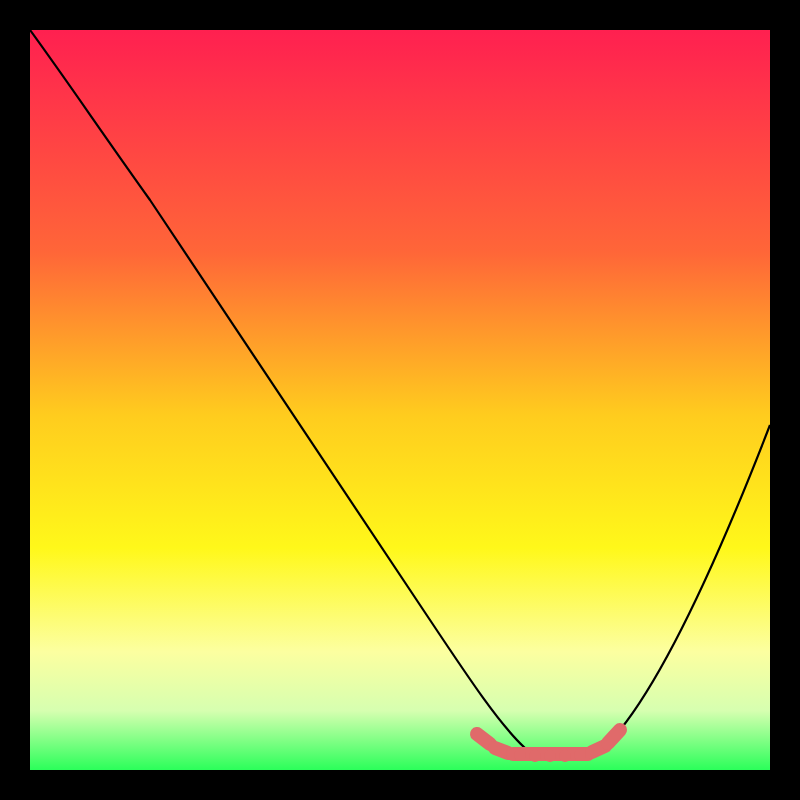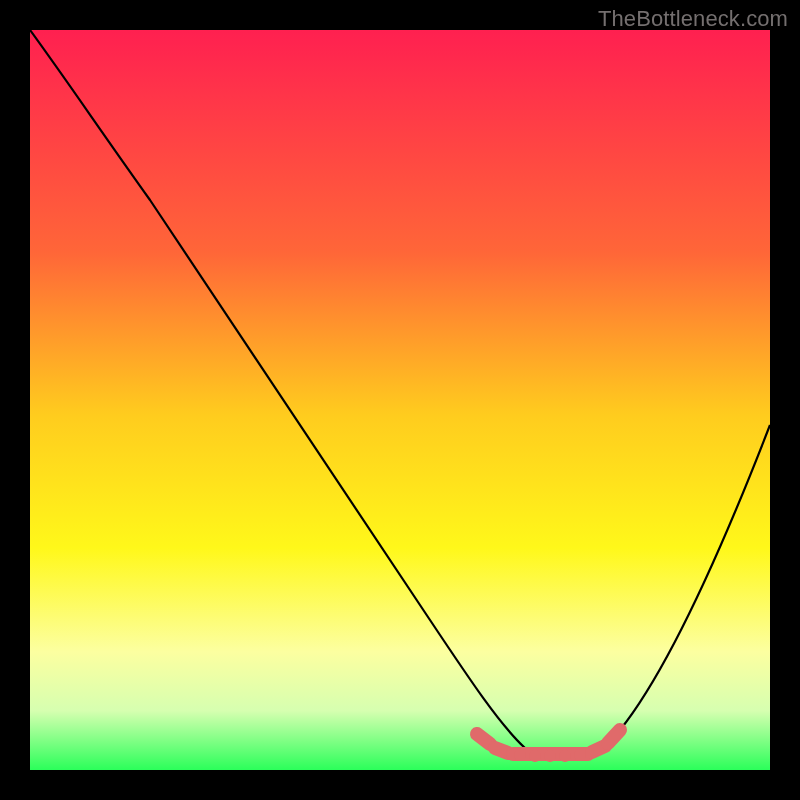--- a/index.html
+++ b/index.html
@@ -36,21 +36,20 @@
     letter-spacing: 0.1px;
     z-index: 50;
     font-weight: 500;
   }
 </style>
 </head>
 <body>
 
 <div class="frame">
 
-  <div class="watermark">TheBottleneck.com</div>
 
   <div class="plot-area">
     <svg width="740" height="740" viewBox="0 0 740 740">
       <defs>
         <linearGradient id="bg-grad" x1="0" y1="0" x2="0" y2="1">
           <stop offset="0%" stop-color="#ff2050"></stop>
           <stop offset="30%" stop-color="#ff6638"></stop>
           <stop offset="52%" stop-color="#ffcc1e"></stop>
           <stop offset="70%" stop-color="#fff81a"></stop>
           <stop offset="84%" stop-color="#fcffa0"></stop>

